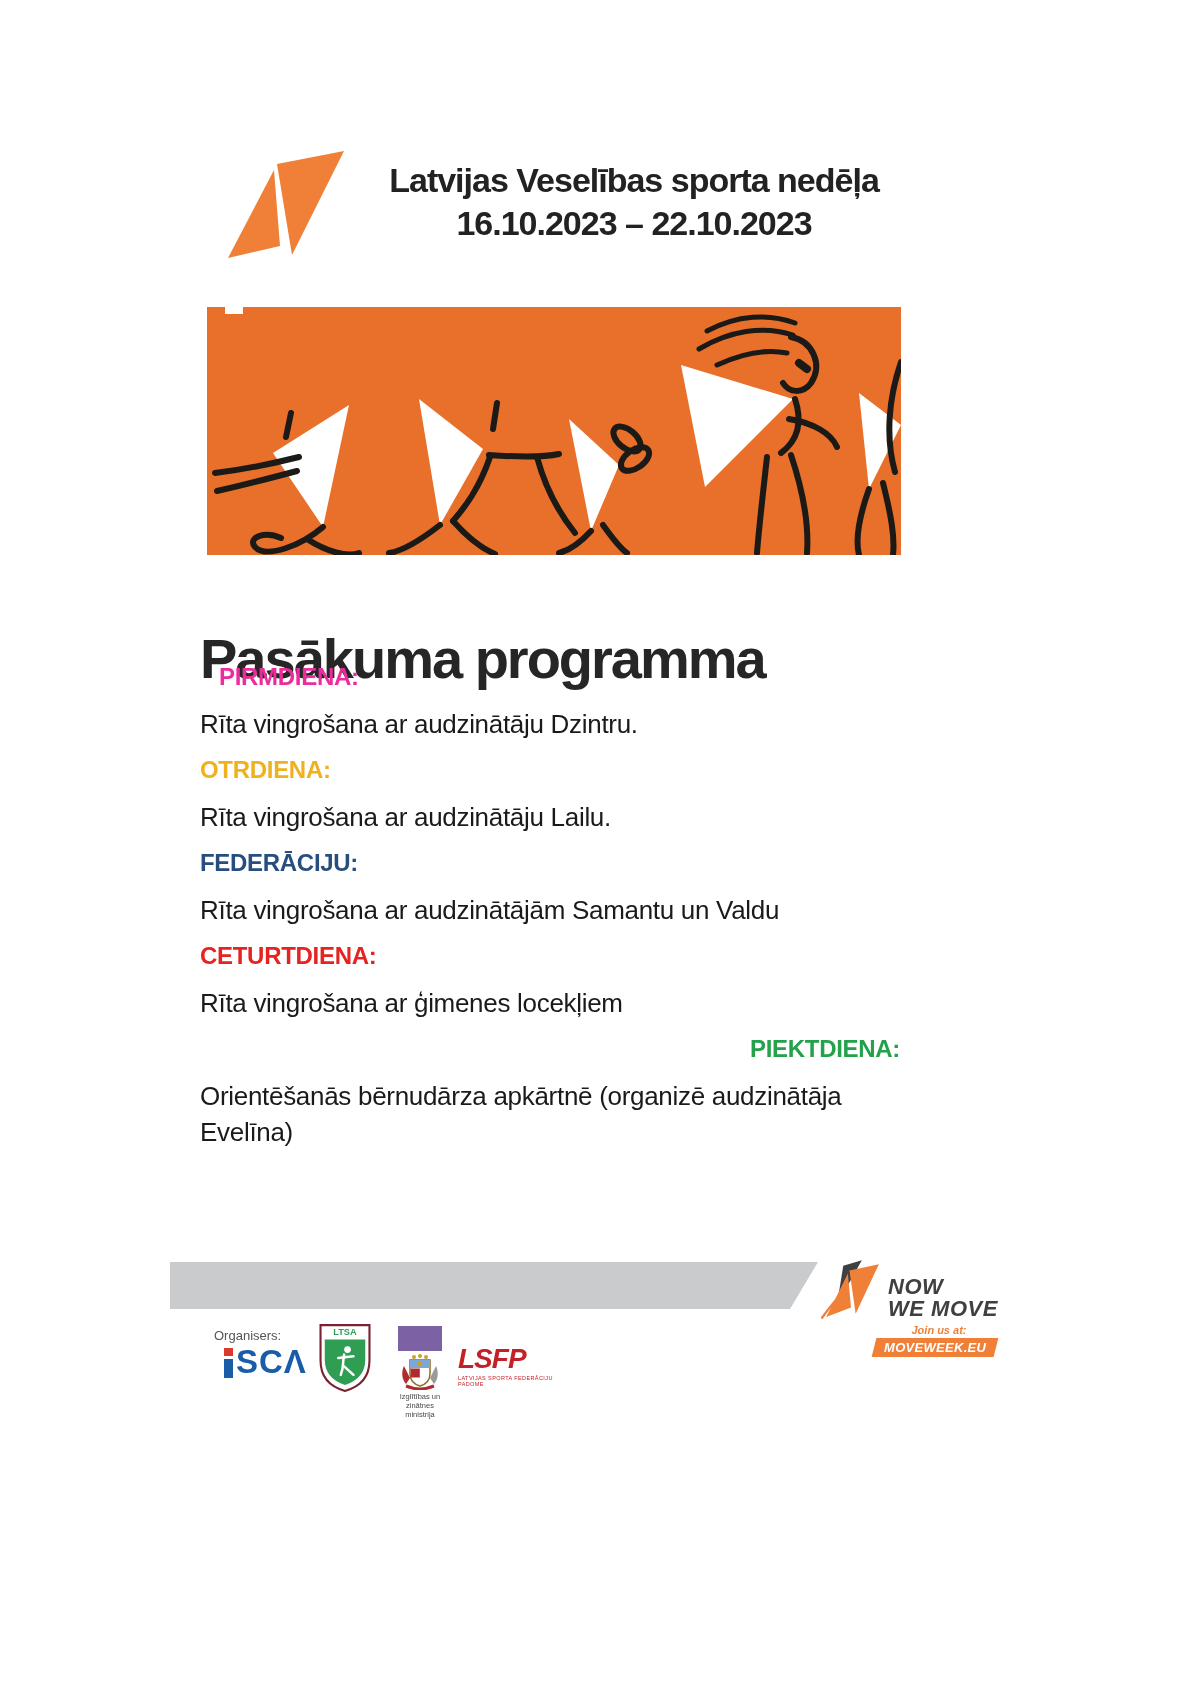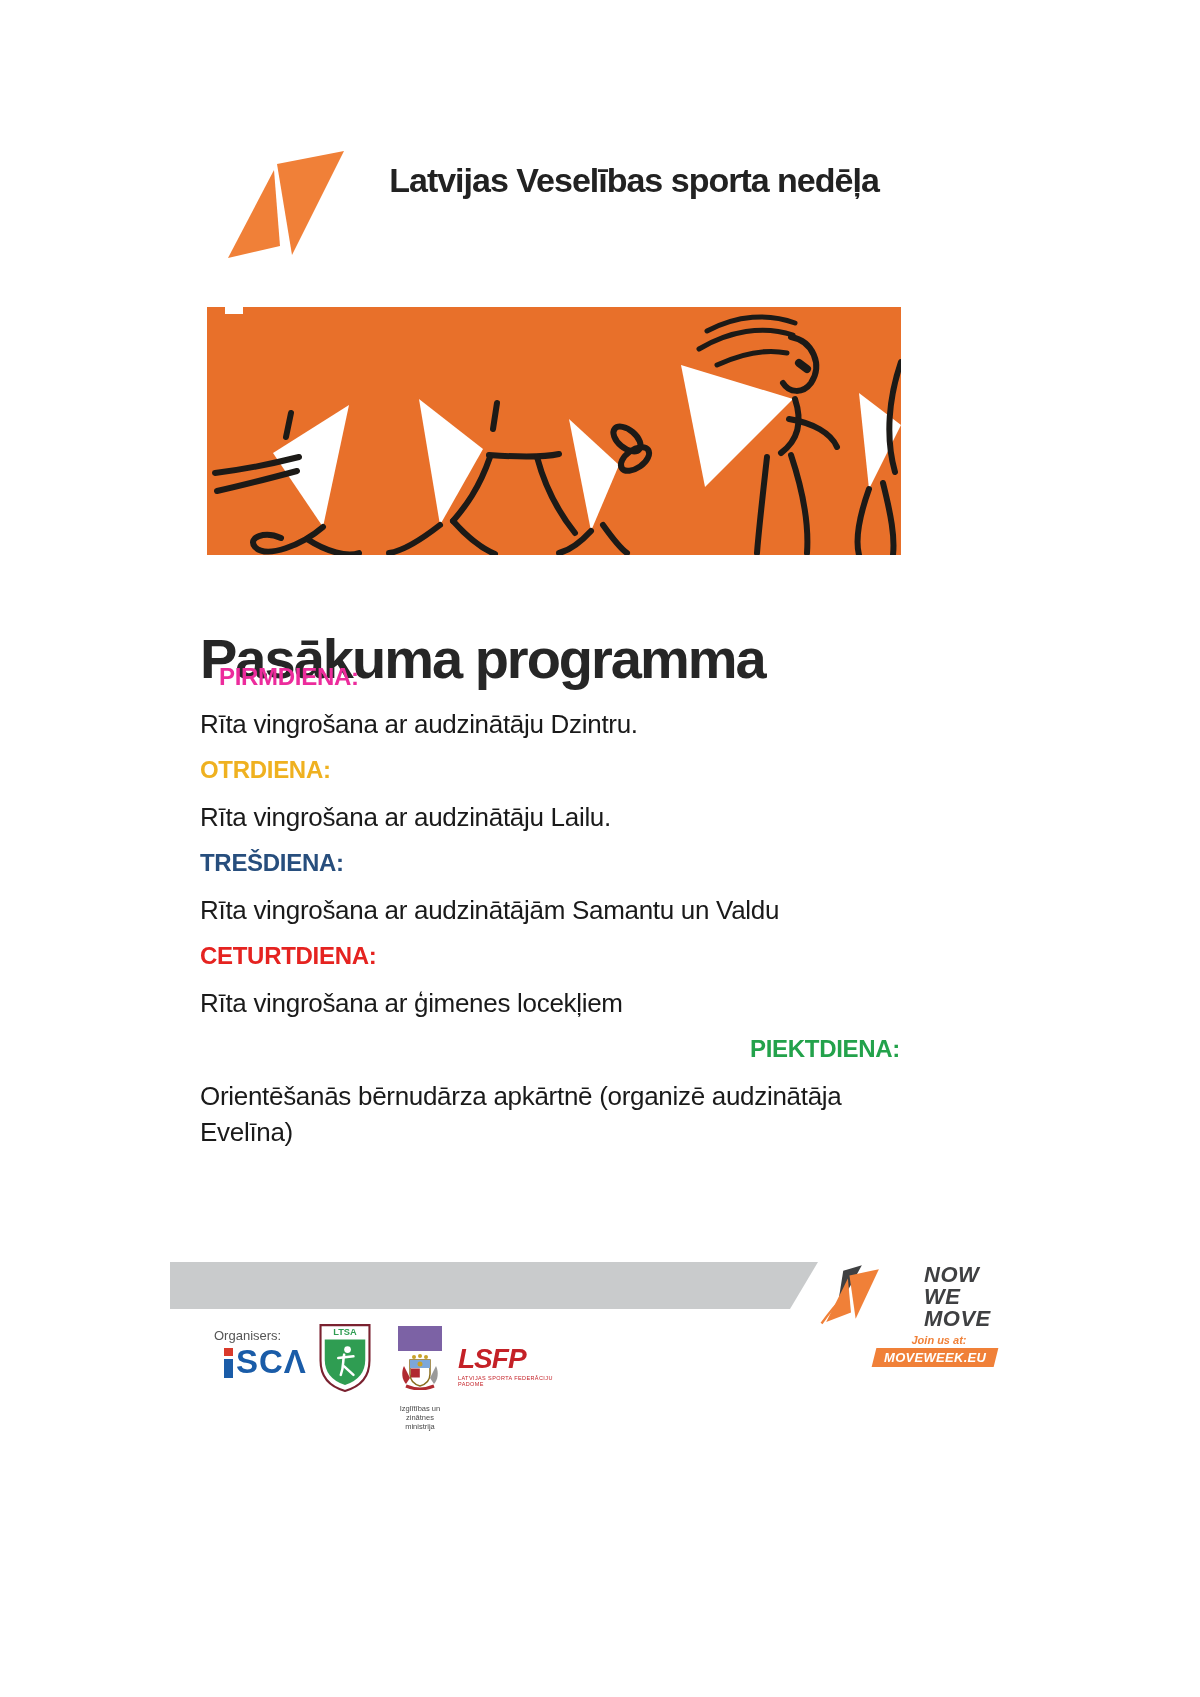--- a/index.html
+++ b/index.html
@@ -34,21 +34,21 @@
   .day-activity { font-size:26px; color:#1A1A1A; line-height:36px; margin:0 0 15px 0; letter-spacing:-0.3px; }
 
   
   .gray-bar {
     position:absolute; left:170px; top:1262px; width:648px; height:47px;
     background:#C9CBCC;
     clip-path:polygon(0 0, 100% 0, calc(100% - 28px) 100%, 0 100%);
   }
 
   .nwm { position:absolute; left:820px; top:1258px; width:190px; }
-  .nwm-top { display:flex; align-items:center;gap:36px; }
+  .nwm-top { display:flex; align-items:flex-end; }
   .nwm-arrow { width:62px; height:62px; flex:0 0 auto; }
   .nwm-words { margin-left:6px; margin-top:6px; font-style:italic; font-weight:bold; color:#3F4042; line-height:1; }
   .nwm-line1 { font-size:22px; letter-spacing:0.5px; }
   .nwm-line2 { font-size:22px; letter-spacing:0.5px; }
   .nwm-join { margin:4px 0 2px 64px; font-size:11px; font-style:italic; font-weight:bold; color:#F08038; text-align:center; width:110px; }
   .nwm-banner {
     margin-left:54px; width:122px; height:19px; background:#F08038;
     transform:skewX(-14deg); display:flex; align-items:center; justify-content:center;
   }
   .nwm-banner span { transform:skewX(14deg); color:#ffffff; font-size:13px; font-weight:bold; font-style:italic; letter-spacing:0.3px; }
@@ -56,37 +56,38 @@
   .organisers-label { position:absolute; left:214px; top:1328px; font-size:13px; color:#555555; }
   .isca { position:absolute; left:224px; top:1348px; display:flex; align-items:flex-start; height:30px; }
   .isca-i { display:flex; flex-direction:column; justify-content:flex-end; margin-right:3px; }
   .isca-dot { width:9px; height:8px; background:#D93A2B; margin-bottom:3px; }
   .isca-bar { width:9px; height:19px; background:#1A5CA8; }
   .isca-letters { font-size:33px; font-weight:bold; color:#1A5CA8; line-height:28px; letter-spacing:1px; }
 
   .ltsa { position:absolute; left:318px; top:1322px; width:54px; height:72px; }
   .ministry { position:absolute; left:388px; top:1326px; width:64px; text-align:center; }
   .ministry-flag { width:44px; height:25px; background:#7C62A5; margin:0 auto 3px auto; }
-  .ministry-text { font-size:7.5px; color:#4a4a4a; line-height:9px; margin-top:14px; }
+  .ministry-text { font-size:7.5px; color:#4a4a4a; line-height:9px; margin-top:2px; }
   .lsfp { position:absolute; left:458px; top:1344px; width:120px; }
   .lsfp-word { font-size:28px; font-weight:bold; font-style:italic; color:#C42127; line-height:30px; letter-spacing:-1px; }
   .lsfp-sub { font-size:5.5px; color:#C42127; letter-spacing:0.4px; margin-top:1px; }
 </style>
 </head>
 <body>
 
 <div class="page">
 
   <svg class="brand-logo" viewBox="0 0 128 112">
     <polygon points="6,110 52,22 58,98" fill="#F08038"></polygon>
     <polygon points="55,16 122,3 70,107" fill="#F08038"></polygon>
   </svg>
 
   <div class="brand-text">
     <div class="brand-line1">Latvijas Veselības sporta nedēļa</div>
+    <div class="brand-line2">16.10.2023 – 22.10.2023</div>
   </div>
 
 
   <svg class="banner" viewBox="0 0 694 248">
     <rect width="694" height="248" fill="#E8702A"></rect>
     <rect x="18" y="0" width="18" height="7" fill="#ffffff"></rect>
     <g stroke="#1C1A17" stroke-width="6" fill="none" stroke-linecap="round">
 
       <polygon points="142,98 66,146 116,220" fill="#ffffff" stroke="none"></polygon>
       <path d="M79,130 L84,106"></path>
@@ -129,21 +130,21 @@
 
   <h1 class="prog-heading">Pasākuma programma</h1>
 
   <div class="schedule">
     <div class="day-label" style="color: rgb(236, 44, 156); margin-left: 19px;">PIRMDIENA:</div>
     <div class="day-activity">Rīta vingrošana ar audzinātāju Dzintru.</div>
 
     <div class="day-label" style="color: rgb(239, 177, 32); margin-top: 9px;">OTRDIENA:</div>
     <div class="day-activity">Rīta vingrošana ar audzinātāju Lailu.</div>
 
-    <div class="day-label" style="color: rgb(39, 78, 125);">TREŠDIENA:</div>
+    <div class="day-label" style="color: rgb(39, 78, 125);">FEDERĀCIJU:</div>
     <div class="day-activity">Rīta vingrošana ar audzinātājām Samantu un Valdu</div>
 
     <div class="day-label" style="color: rgb(229, 35, 32);">CETURTDIENA:</div>
     <div class="day-activity">Rīta vingrošana ar ģimenes locekļiem</div>
 
     <div class="day-label" style="color: rgb(35, 162, 75); text-align: right;">PIEKTDIENA:</div>
     <div class="day-activity">Orientēšanās bērnudārza apkārtnē (organizē audzinātāja Evelīna)</div>
   </div>
 
   <div class="gray-bar"></div>

